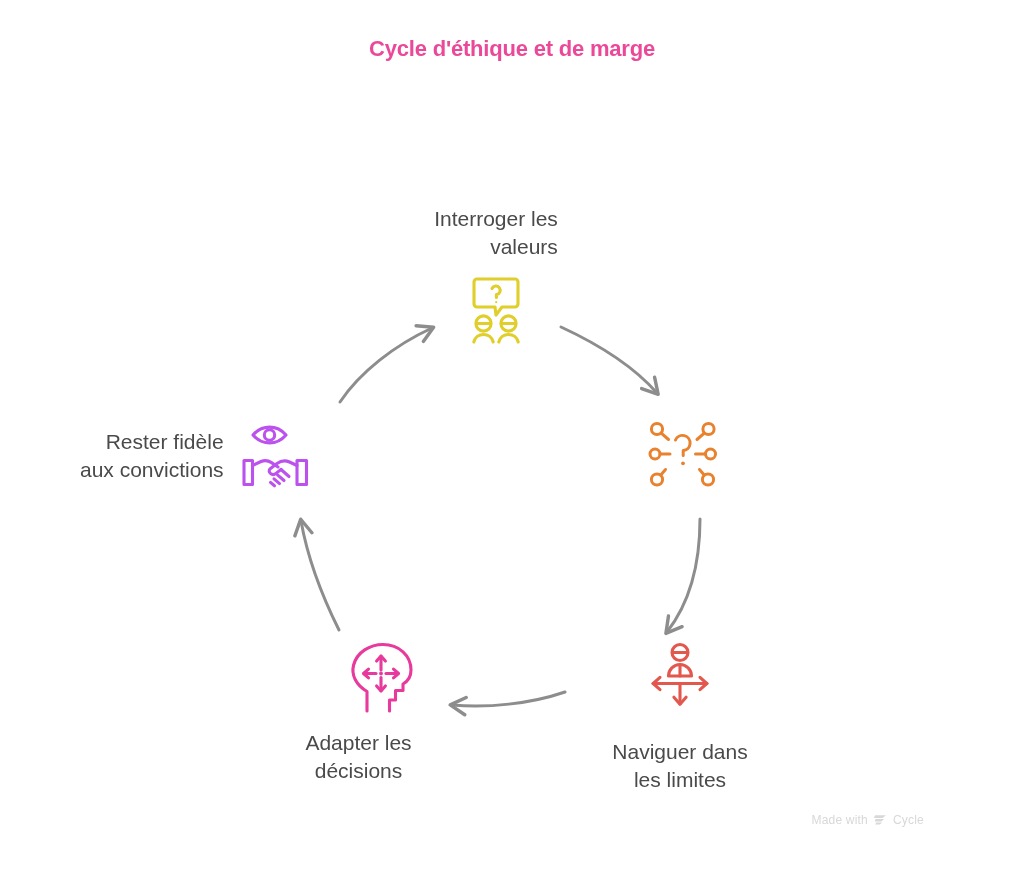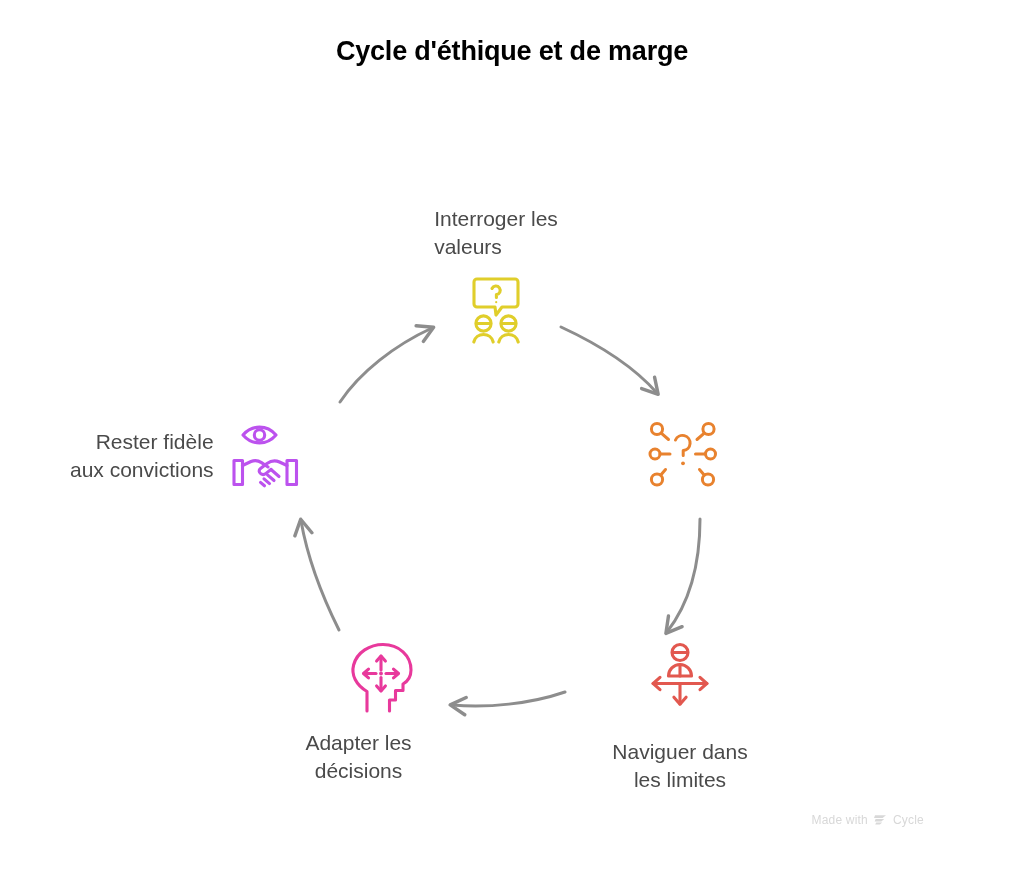--- a/index.html
+++ b/index.html
@@ -23,23 +23,23 @@
     width: 1024px;
     height: 875px;
   }
 
   #page-title {
     position: absolute;
     top: 36px;
     left: 0;
     width: 1024px;
     text-align: center;
-    font-size: 27px;
+    font-size: 22px;
     font-weight: bold;
-    color: #000000;
+    color: #ec4899;
     letter-spacing: -0.2px;
   }
 
   .arrow-layer {
     position: absolute;
     left: 0;
     top: 0;
     width: 1024px;
     height: 875px;
     pointer-events: none;
@@ -63,21 +63,21 @@
   }
 
   
   #node-top {
     left: 396px;
     top: 205px;
     width: 200px;
     flex-direction: column;
     align-items: center;
   }
-  #node-top .node-label { text-align: left; margin-bottom: 14px; }
+  #node-top .node-label { text-align: right; margin-bottom: 14px; }
 
   
   #node-right {
     left: 646px;
     top: 418px;
     flex-direction: row;
     align-items: center;
   }
   #node-right .node-label { text-align: left; margin-left: 16px; }
 
@@ -97,21 +97,21 @@
     top: 641px;
     width: 205px;
     flex-direction: column;
     align-items: center;
   }
   #node-bottom-left .node-icon { align-self: center; margin-left: 54px; }
   #node-bottom-left .node-label { text-align: center; margin-top: 14px; }
 
   
   #node-left {
-    left: 70px;
+    left: 80px;
     top: 418px;
     flex-direction: row;
     align-items: center;
   }
   #node-left .node-label { text-align: right; margin-right: 16px; }
 
   
   #watermark {
     position: absolute;
     right: 100px;

